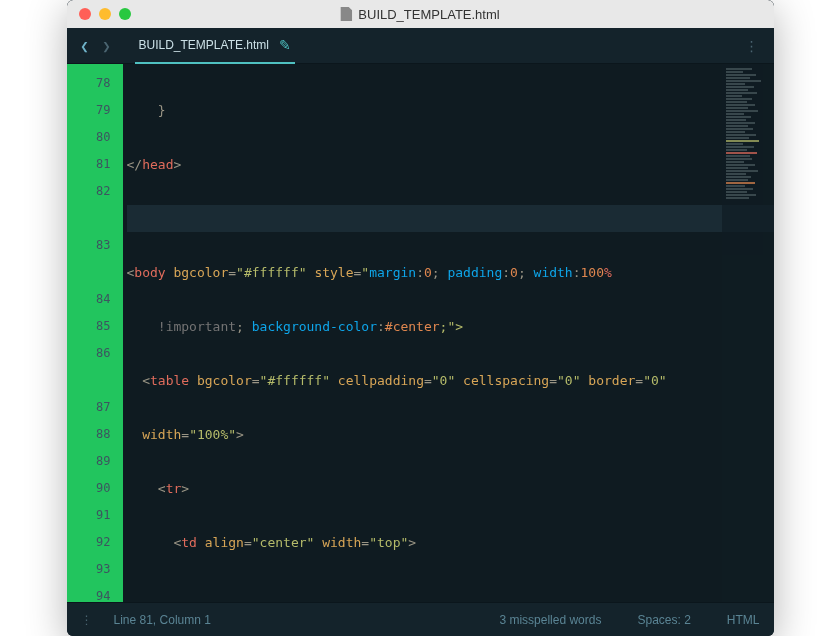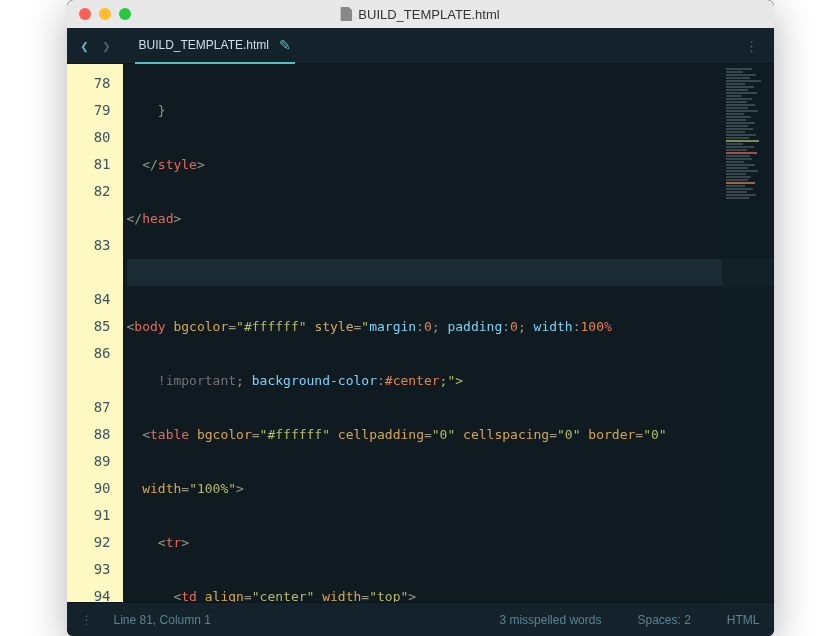--- a/index.html
+++ b/index.html
@@ -12,35 +12,35 @@
 .title { position:absolute; left:50%; transform:translateX(-50%); font-family:-apple-system,sans-serif; font-size:13px; color:#333; display:flex; align-items:center; gap:6px;}
 .doc-icon{width:12px;height:14px;background:#888;clip-path:polygon(0 0,70% 0,100% 25%,100% 100%,0 100%);}
 .tabbar { height:36px; background:#14232b; display:flex; align-items:center; padding:0 8px; border-bottom:1px solid #0b161c;}
 .nav-arrows{display:flex;gap:2px;align-items:center;}
 .arrow{width:20px;height:20px;display:flex;align-items:center;justify-content:center;color:#4a6470;cursor:pointer;font-size:14px;}
 .arrow.active{color:#6fb3c9;}
 .tab { margin-left:18px; height:36px; display:flex; align-items:center; gap:10px; color:#cbe0e6; font-family:-apple-system,sans-serif; font-size:12px; border-bottom:2px solid #4fc1c1; padding:0 4px;}
 .tab .dot{color:#4fc1c1;font-size:14px;}
 .menu-dots{margin-left:auto;color:#4a6470;font-size:14px;padding-right:6px;cursor:pointer;letter-spacing:1px;}
 .editor { position:relative; height:538px; background:#0f1b21; display:flex; overflow:hidden;}
-.gutter{width:56px;background:#fef9c3;padding-top:6px;text-align:right;color:#3d5560;font-size:14px;line-height:27px;flex-shrink:0;padding-right:12px;font-family:'Menlo',monospace;padding-left:18px;}
+.gutter{width:56px;background:#22c55e;padding-top:6px;text-align:right;color:#3d5560;font-size:12px;line-height:27px;flex-shrink:0;padding-right:12px;font-family:'Menlo',monospace;padding-left:18px;}
 .code{flex:1;padding-top:6px;padding-left:4px;font-size:13px;line-height:27px;color:#d4d0c4;white-space:pre;font-family:'Menlo',monospace;overflow:hidden;}
 .ln{height:27px;}
 .minimap{position:absolute;right:0;top:0;width:52px;height:100%;background:#101c23;opacity:.7;padding:4px;}
 .mm-line{height:2px;margin-bottom:1px;background:#4a5a5f;}
 .statusbar{height:34px;background:#14232b;border-top:1px solid #0b161c;display:flex;align-items:center;padding:0 14px;color:#5a8494;font-family:-apple-system,sans-serif;font-size:12px;}
 .sb-menu{margin-right:20px;color:#4a6470;font-size:12px;letter-spacing:1px;}
 .sb-right{margin-left:auto;display:flex;gap:36px;}
 
 .t{color:#e06c5c;} 
 .a{color:#d8a657;} 
 .s{color:#b5bb6a;} 
 .p{color:#9a9585;} 
 .n{color:#e0874f;} 
-.k{color:#7dd3fc;} 
+.k{color:#0ea5e9;} 
 .v{color:#e06c5c;} 
 .imp{color:#737373;}
 .cursor-line{background:#1a2b34;}
 </style>
 </head>
 <body>
 
 <div class="window">
 
   <div class="titlebar">
@@ -86,21 +86,20 @@
       <div class="ln">89</div>
       <div class="ln">90</div>
       <div class="ln">91</div>
       <div class="ln">92</div>
       <div class="ln">93</div>
       <div class="ln">94</div>
 
     </div>
     <div class="code">
 <div class="ln"><span class="p">    }</span></div>
-<div class="ln"><span class="p">  &lt;/</span><span class="t">style</span><span class="p">&gt;</span></div>
 <div class="ln"><span class="p">&lt;/</span><span class="t">head</span><span class="p">&gt;</span></div>
 <div class="ln cursor-line">&nbsp;</div>
 <div class="ln"><span class="p">&lt;</span><span class="t">body</span><span> </span><span class="a">bgcolor</span><span class="p">=</span><span class="s">"#ffffff"</span> <span class="a">style</span><span class="p">=</span><span class="s">"</span><span class="k">margin</span><span class="p">:</span><span class="n">0</span><span class="p">; </span><span class="k">padding</span><span class="p">:</span><span class="n">0</span><span class="p">; </span><span class="k">width</span><span class="p">:</span><span class="n">100</span><span class="v">%</span></div>
 <div class="ln">    <span class="imp">!important</span><span class="p">; </span><span class="k">background-color</span><span class="p">:</span><span class="n">#center</span><span class="s">;"&gt;</span></div>
 <div class="ln"><span class="p">  &lt;</span><span class="t">table</span> <span class="a">bgcolor</span><span class="p">=</span><span class="s">"#ffffff"</span> <span class="a">cellpadding</span><span class="p">=</span><span class="s">"0"</span> <span class="a">cellspacing</span><span class="p">=</span><span class="s">"0"</span> <span class="a">border</span><span class="p">=</span><span class="s">"0"</span></div>
 <div class="ln">  <span class="a">width</span><span class="p">=</span><span class="s">"100%"</span><span class="p">&gt;</span></div>
 <div class="ln"><span class="p">    &lt;</span><span class="t">tr</span><span class="p">&gt;</span></div>
 <div class="ln"><span class="p">      &lt;</span><span class="t">td</span> <span class="a">align</span><span class="p">=</span><span class="s">"center"</span> <span class="a">width</span><span class="p">=</span><span class="s">"top"</span><span class="p">&gt;</span></div>
 
 

